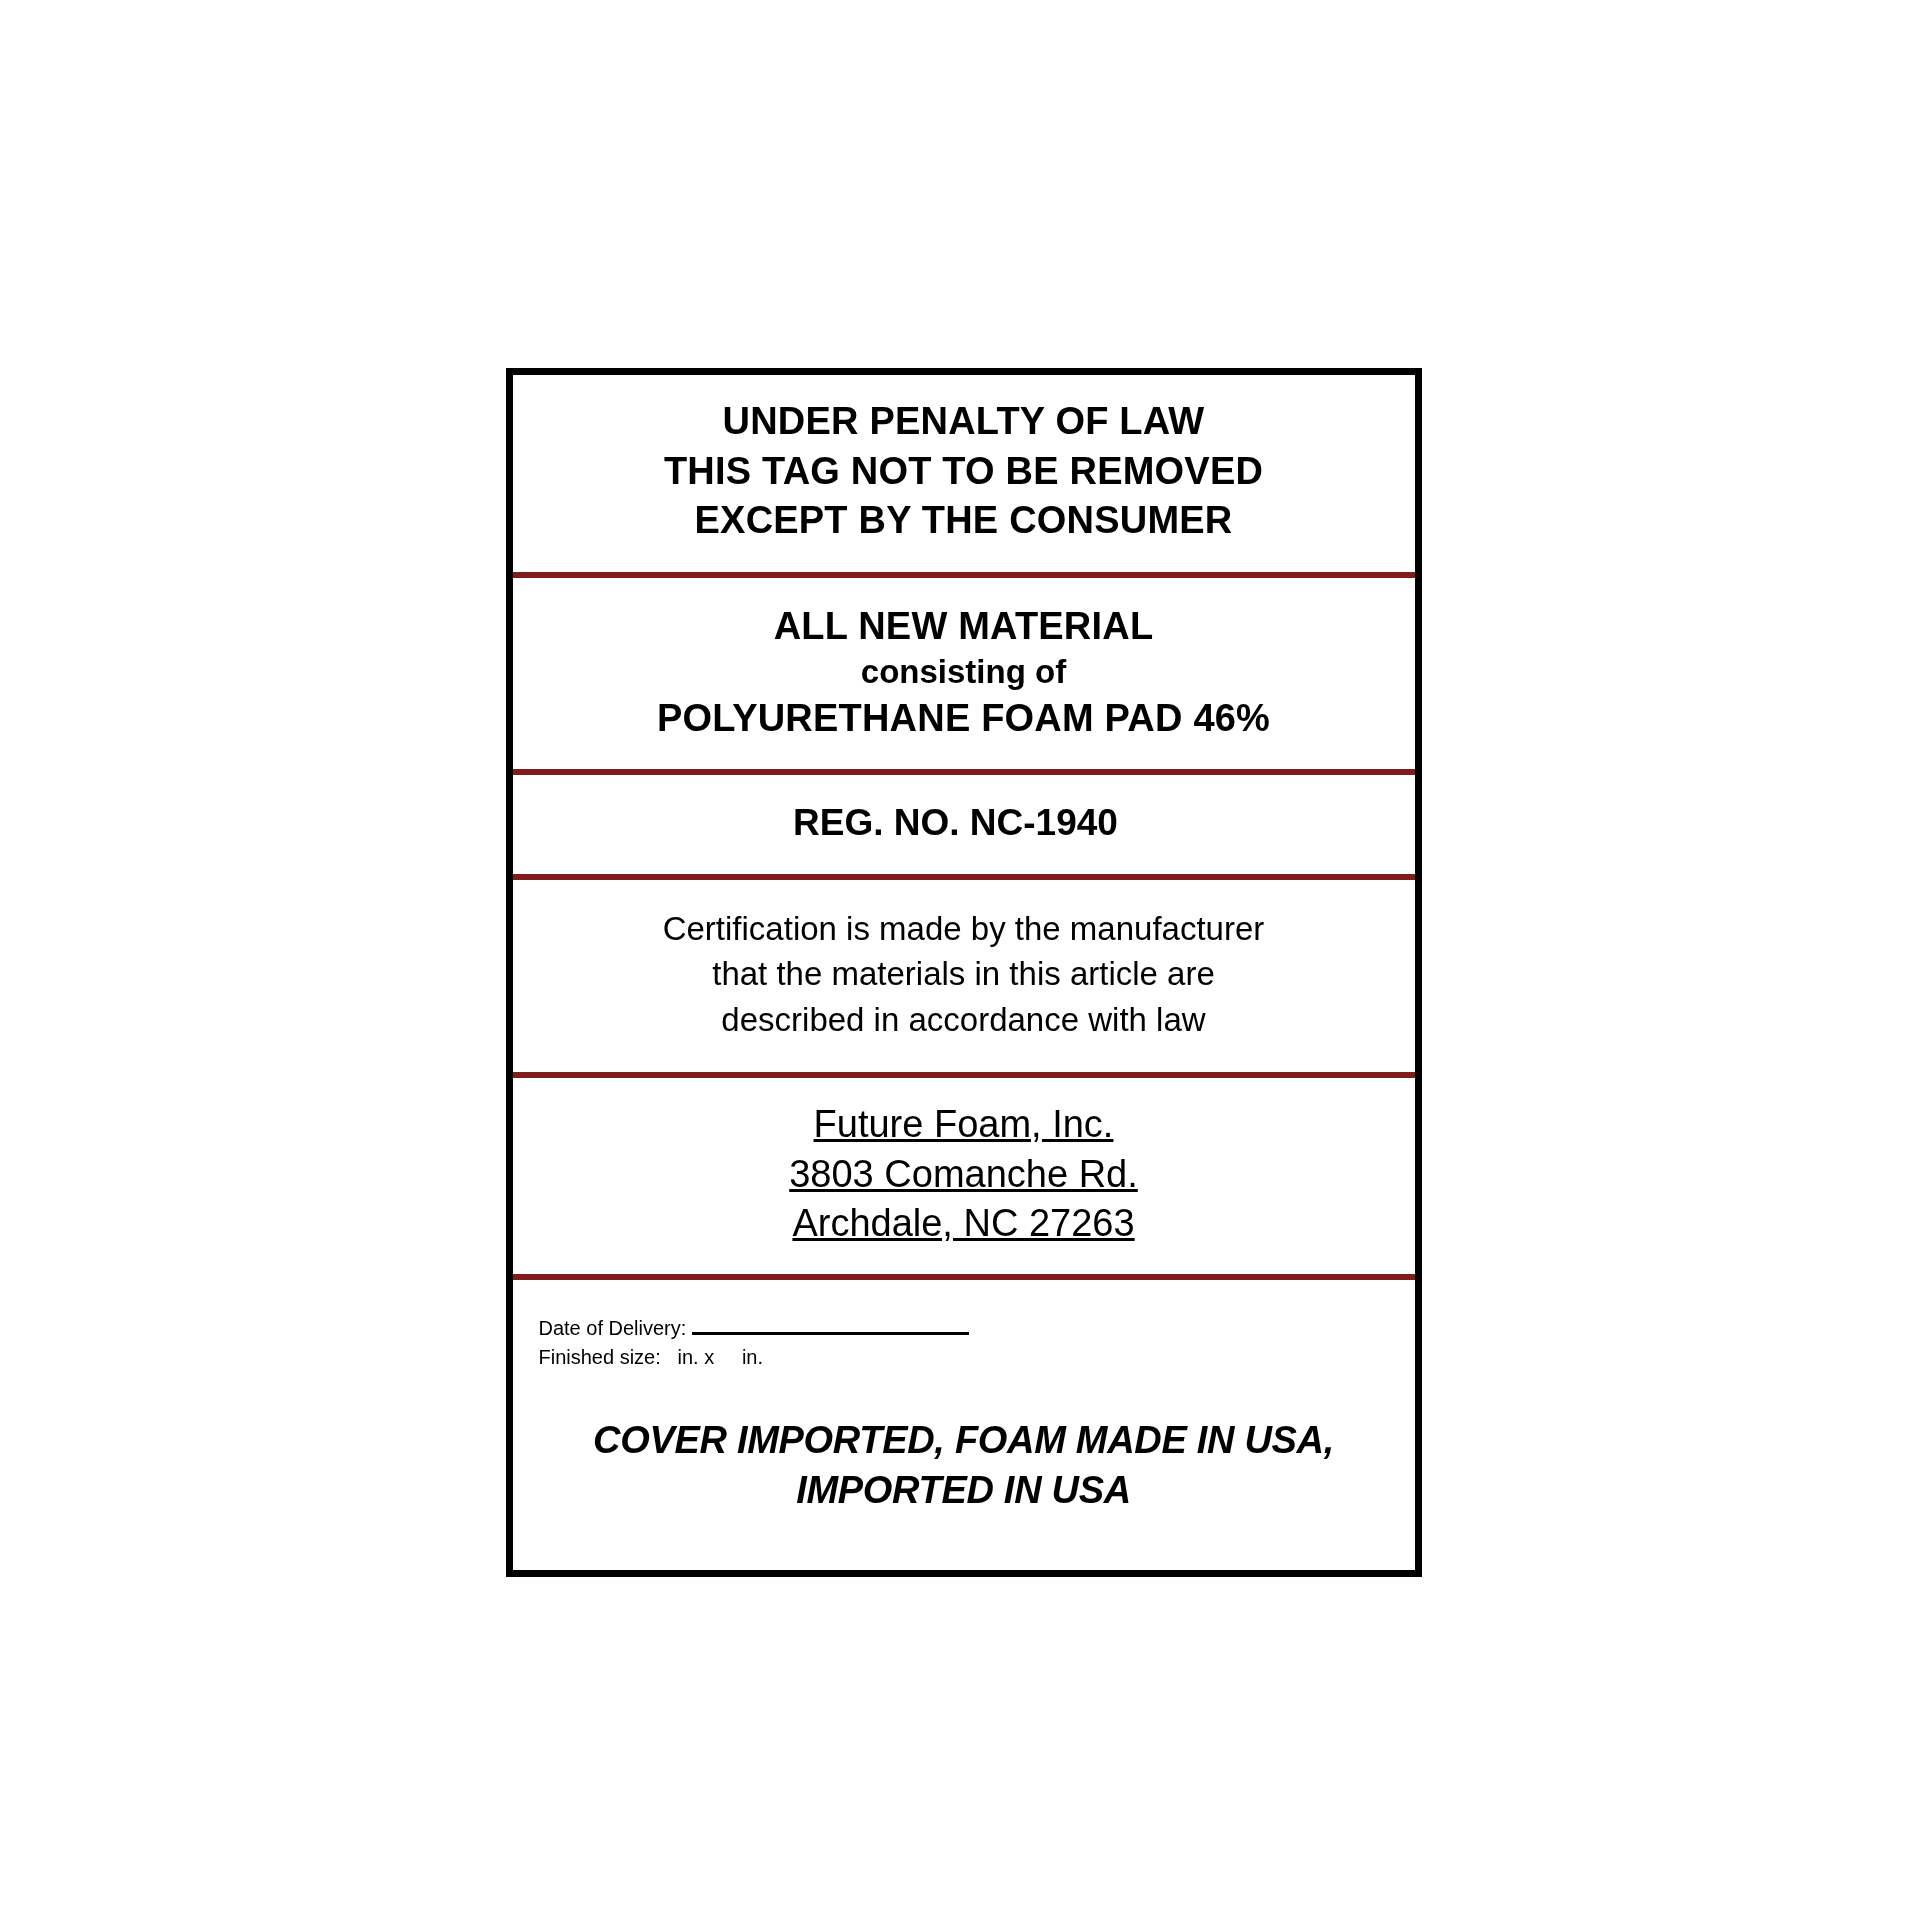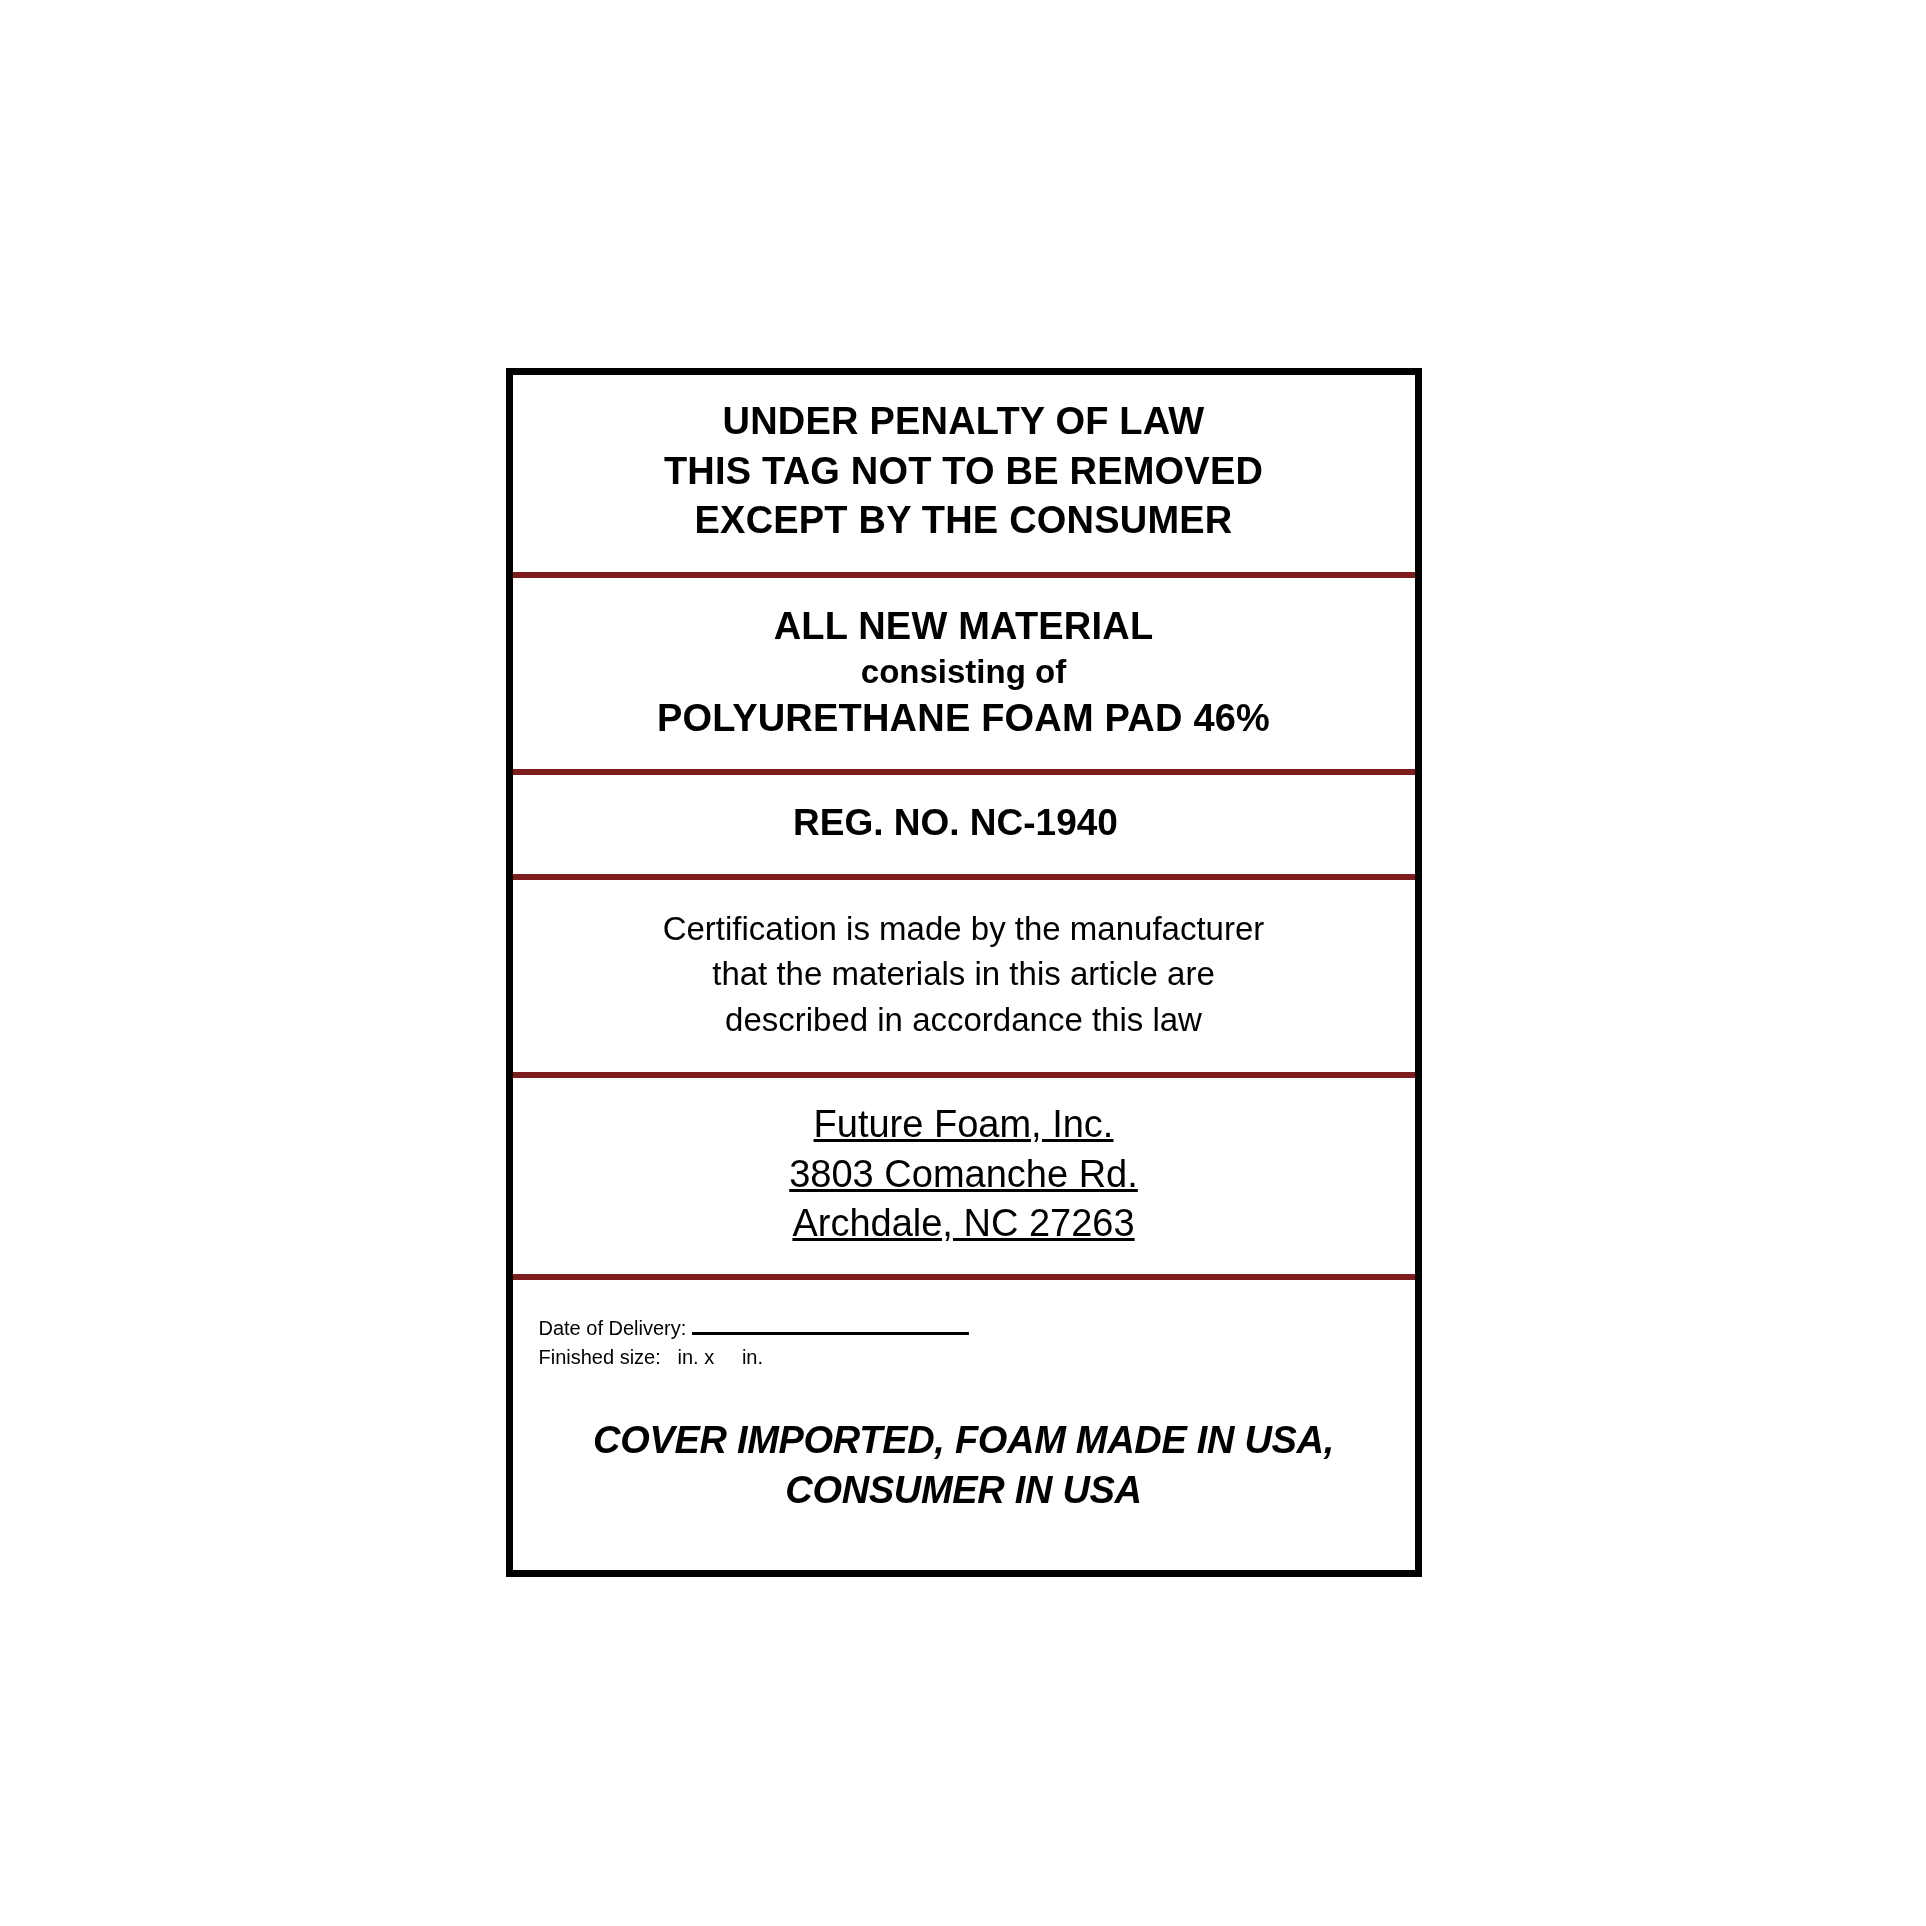--- a/index.html
+++ b/index.html
@@ -134,34 +134,34 @@
       <div class="line-bold">POLYURETHANE FOAM PAD 46%</div>
     </div>
 
     <div class="section sec-reg">
       <div class="line-reg">REG. NO. NC-1940</div>
     </div>
 
     <div class="section sec-cert">
       <div class="line-cert">Certification is made by the manufacturer</div>
       <div class="line-cert">that the materials in this article are</div>
-      <div class="line-cert">described in accordance this law</div>
+      <div class="line-cert">described in accordance with law</div>
     </div>
 
     <div class="section sec-made">
       <div class="made-line">Future Foam, Inc.</div>
       <div class="made-line">3803 Comanche Rd.</div>
       <div class="made-line">Archdale, NC  27263</div>
     </div>
 
     <div class="section sec-fields sec-origin-wrap last">
       <div class="field-row"><span>Date of Delivery:</span><span class="blank-line"></span></div>
       <div class="field-row"><span>Finished size:</span>   <span>in. x     in.</span></div>
 
       <div class="sec-origin">
         <div class="origin-line">COVER IMPORTED, FOAM MADE IN USA,</div>
-        <div class="origin-line">CONSUMER IN USA</div>
+        <div class="origin-line">IMPORTED IN USA</div>
       </div>
     </div>
 
   </div>
 </div>
 
 
 </body></html>

